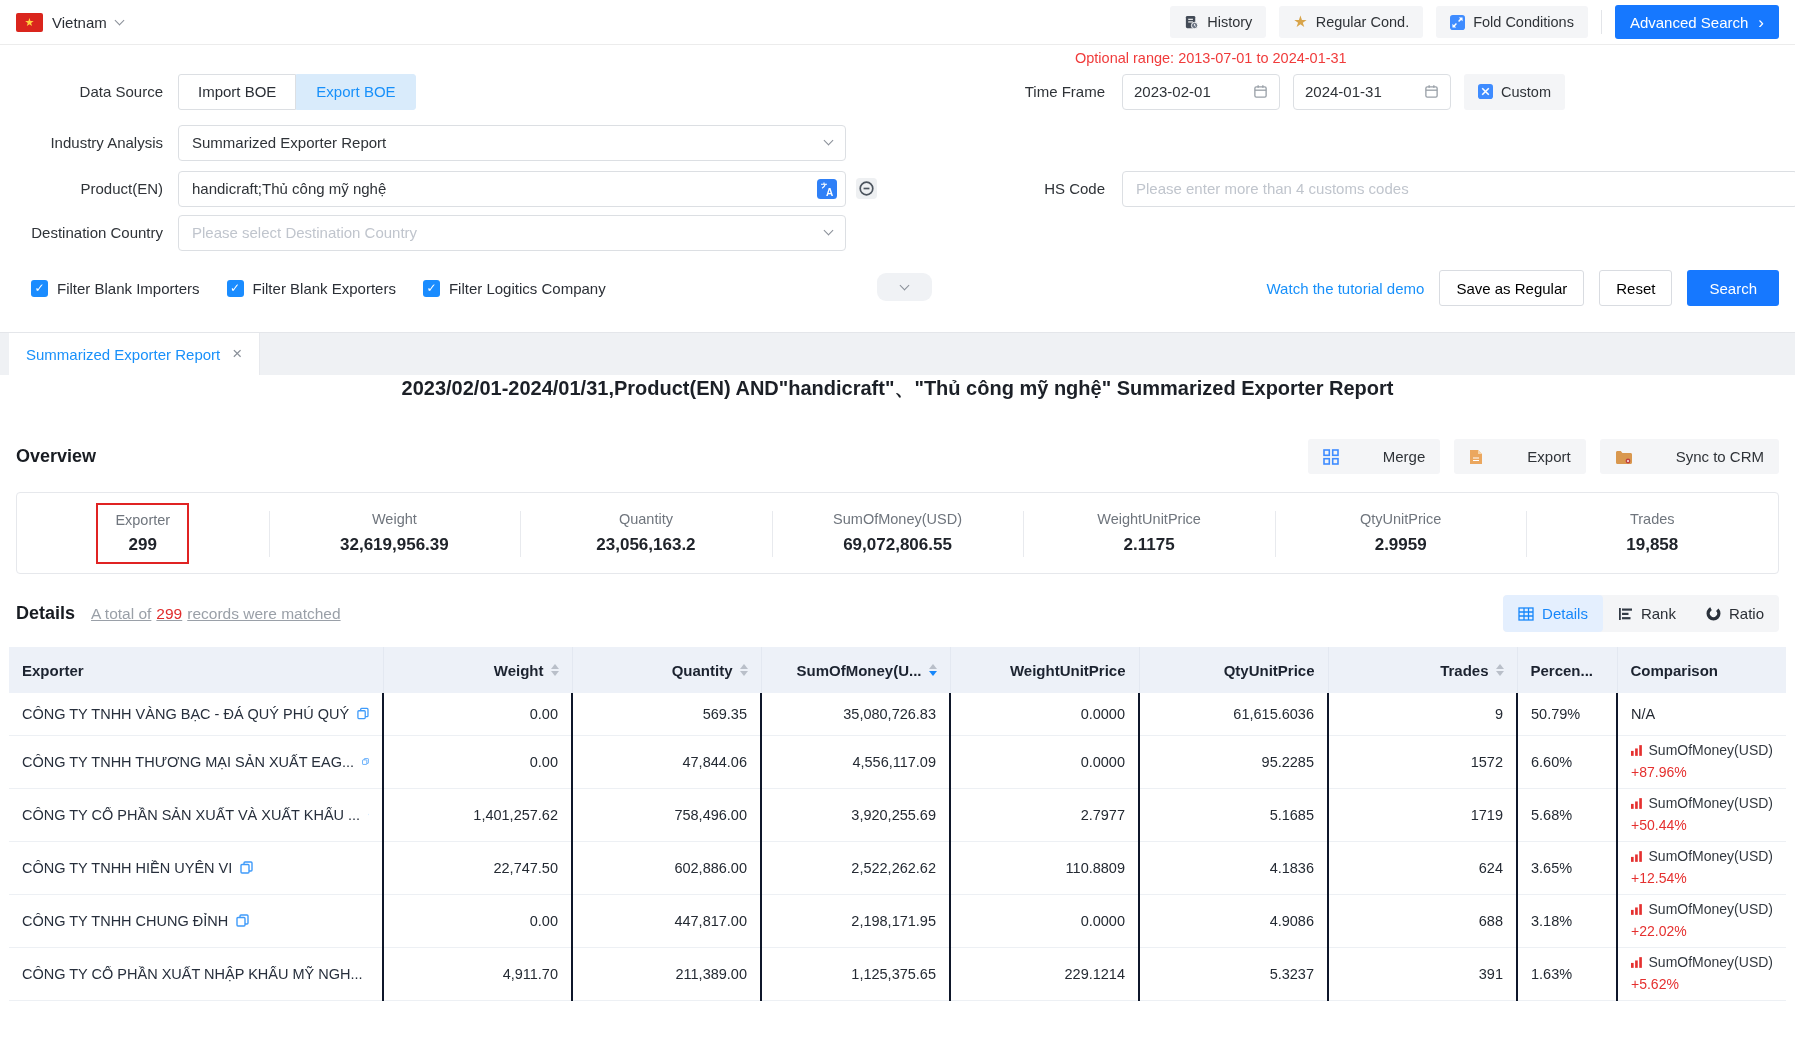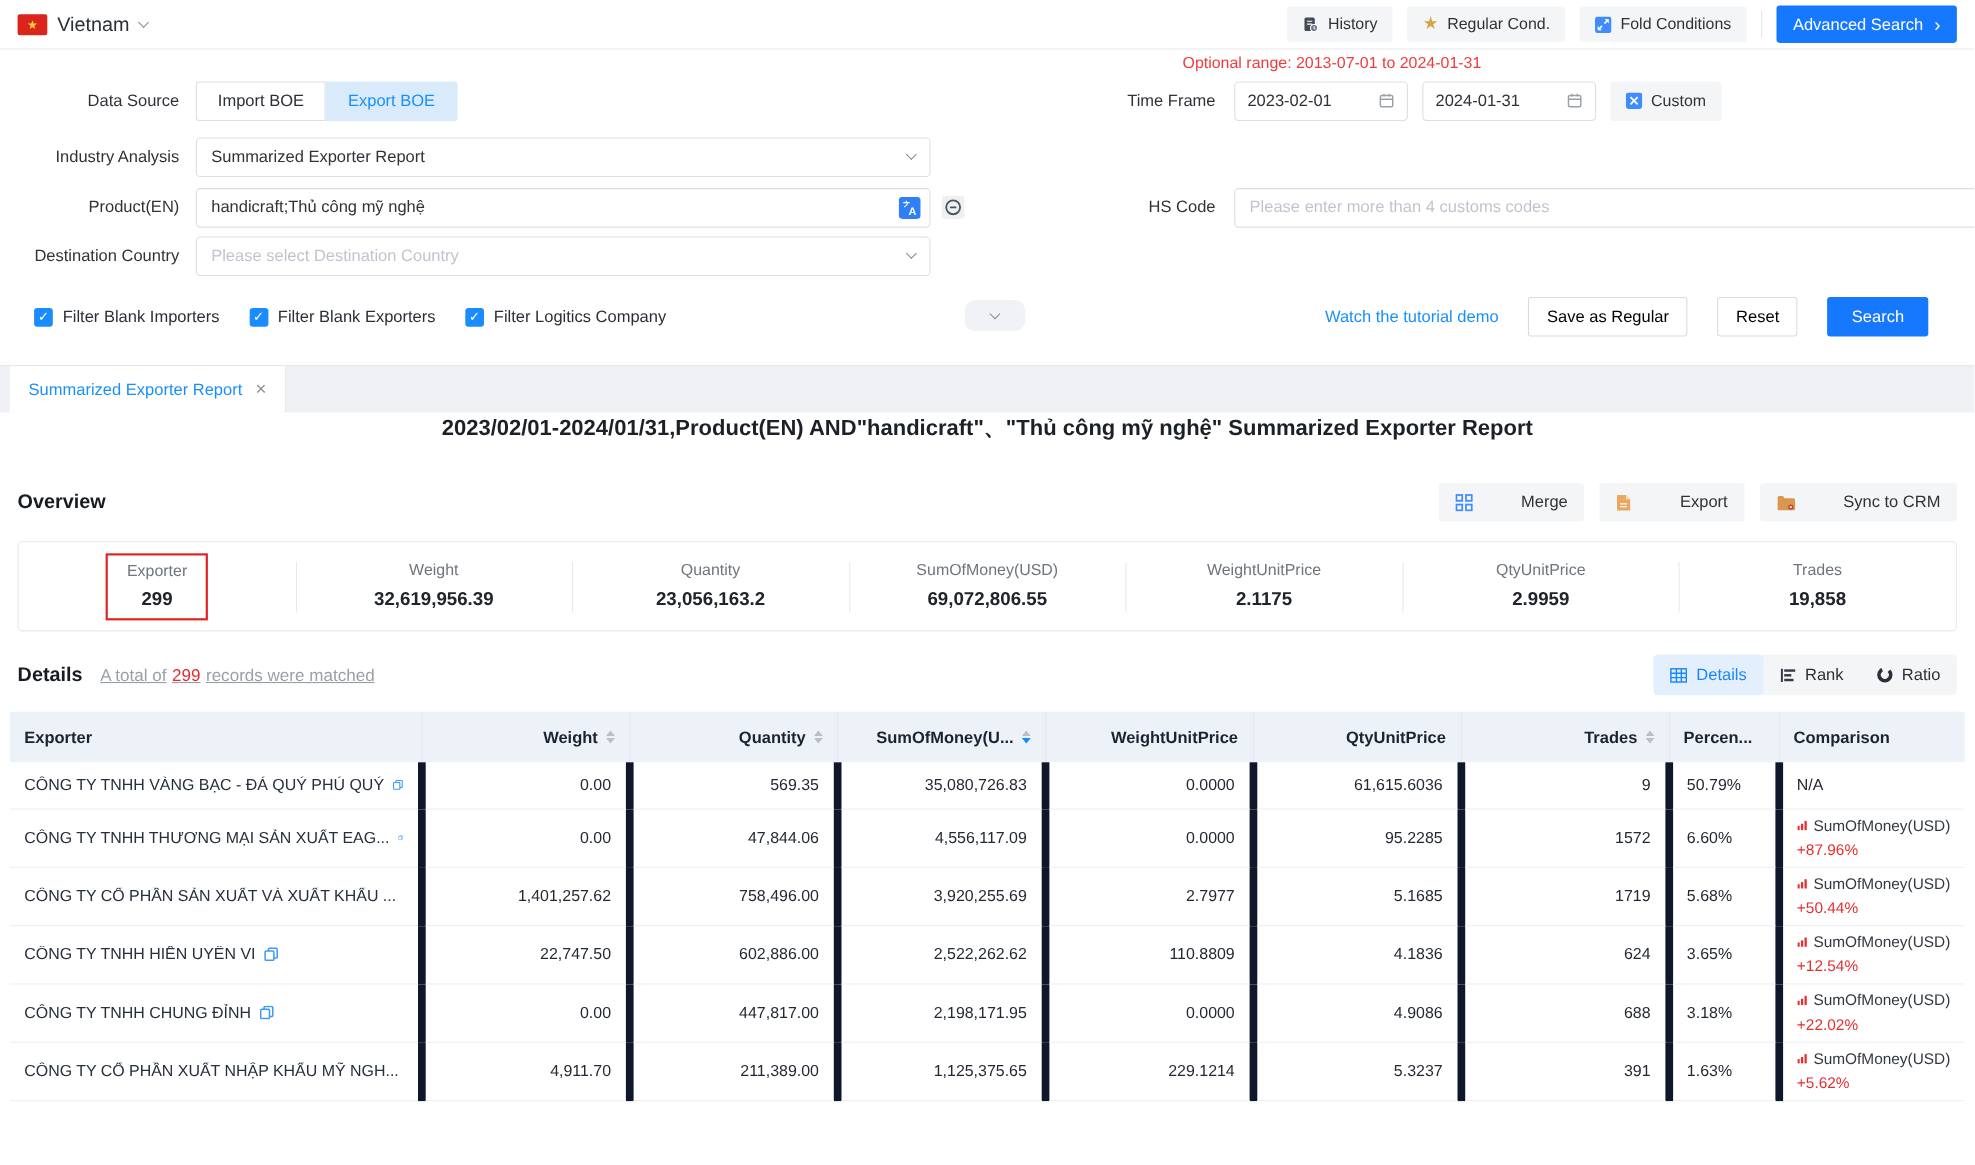--- a/index.html
+++ b/index.html
@@ -8,21 +8,21 @@
          font-family:"Liberation Sans","DejaVu Sans",sans-serif; color:#2b2f36; }
   .app { width:1795px; height:1059px; position:relative; background:#fff; }
 
   
   .topbar { height:45px; display:flex; align-items:center; justify-content:space-between;
             padding:0 16px; border-bottom:1px solid #ececec; }
   .country { display:flex; align-items:center; gap:9px; cursor:pointer; }
   .flag { width:27px; height:19px; background:#da251d; border-radius:2px;
           display:flex; align-items:center; justify-content:center;
           color:#ffd23f; font-size:11px; }
-  .country-name { font-size:18px; color:#2b2f36; }
+  .country-name { font-size:15px; color:#2b2f36; }
   .chev { width:7px; height:7px; border-right:1.6px solid #8a8f98; border-bottom:1.6px solid #8a8f98;
           transform:rotate(45deg); margin-top:-4px; }
   .topbar-right { display:flex; align-items:center; gap:13px; }
   .btn { display:inline-flex; align-items:center; gap:8px; border:none; cursor:pointer;
          border-radius:3px; font-family:inherit; white-space:nowrap; }
   .btn.gray { background:#f4f5f7; color:#2f3338; height:32px; padding:0 14px; font-size:14.5px; }
   .btn.primary { background:#1678ff; color:#fff; height:34px; padding:0 15px; font-size:15px; }
   .chev-right { font-size:17px; line-height:1; margin-left:2px; }
   .i-star { color:#d8a44a; font-size:16px; line-height:1; }
   .vline { width:1px; height:24px; background:#e3e5e9; }
@@ -56,21 +56,21 @@
   .date-input + .date-input { margin-left:13px; }
   .hs-input { width:676px; height:36px; border:1px solid #dcdfe3; border-radius:4px;
               padding:0 13px; font-size:15px; font-family:inherit; color:#2f3338; outline:none; }
   .r5 { height:40px; display:flex; align-items:center; padding-left:31px; position:relative; }
   .cb { display:flex; align-items:center; gap:9px; margin-right:27px; cursor:pointer; }
   .cbx { width:17px; height:17px; background:#1a8cff; border-radius:3px; color:#fff;
          font-size:12px; display:flex; align-items:center; justify-content:center; }
   .cb-label { font-size:15px; color:#2b2f36; }
   .collapse-pill { position:absolute; left:877px; top:5px; width:55px; height:28px; background:#f0f2f5;
                    border-radius:9px; display:flex; align-items:center; justify-content:center; cursor:pointer; }
-  .form-actions { position:absolute; right:26px; top:0; height:40px; display:flex; align-items:center; gap:27px; }
+  .form-actions { position:absolute; right:0; top:0; height:40px; display:flex; align-items:center; gap:15px; }
   .link { color:#1890fa; font-size:15px; cursor:pointer; text-decoration:none; }
   .btn.white { background:#fff; border:1px solid #d9dce1; height:36px; padding:0 16px; font-size:15px; }
   .btn.search { background:#1678ff; color:#fff; height:36px; padding:0 22px; font-size:15px; }
 
   
   .tabbar { height:43px; background:#eff1f4; border-top:1px solid #e4e6ea; display:flex; padding-left:9px; }
   .tab { background:#fff; display:flex; align-items:center; gap:12px; padding:0 17px;
          color:#1890fa; font-size:15px; cursor:pointer; border-right:1px solid #e7e9ed; }
   .tab-close { color:#8a9099; font-size:17px; cursor:pointer; }
 
@@ -106,21 +106,21 @@
              border-right:1px solid #e3e8f1; }
   thead th:last-child { border-right:none; }
   .thc { display:flex; align-items:center; gap:7px; padding:0 13px; }
   .thc.num { justify-content:flex-end; }
   .sorter { display:flex; flex-direction:column; gap:2px; cursor:pointer; }
   .car-up { width:0; height:0; border-left:4.5px solid transparent; border-right:4.5px solid transparent;
             border-bottom:5.5px solid #b9bfc9; }
   .car-dn { width:0; height:0; border-left:4.5px solid transparent; border-right:4.5px solid transparent;
             border-top:5.5px solid #b9bfc9; }
   .car-dn.on { border-top-color:#1787fa; }
-  tbody td { border-bottom:1px solid #edf0f4; border-right:7px solid #0f172a;
+  tbody td { border-bottom:1px solid #edf0f4; border-right:2px solid #0f172a;
              font-size:14.5px; color:#242a33; padding:0 13px; background:#fff; }
   tbody td:last-child { border-right:none; }
   tr.rw-s td { height:42px; }
   tr.rw-t td { height:53px; }
   td.num { text-align:right; }
   .expo { display:flex; align-items:center; gap:8px; white-space:nowrap; overflow:hidden; cursor:pointer; color:#272f3c; }
   .comp { line-height:1.55; }
   .comp-top { display:flex; align-items:center; gap:6px; color:#333940; font-size:14px; white-space:nowrap; }
   .comp-pct { color:#e5302f; font-size:14px; }
 </style>

